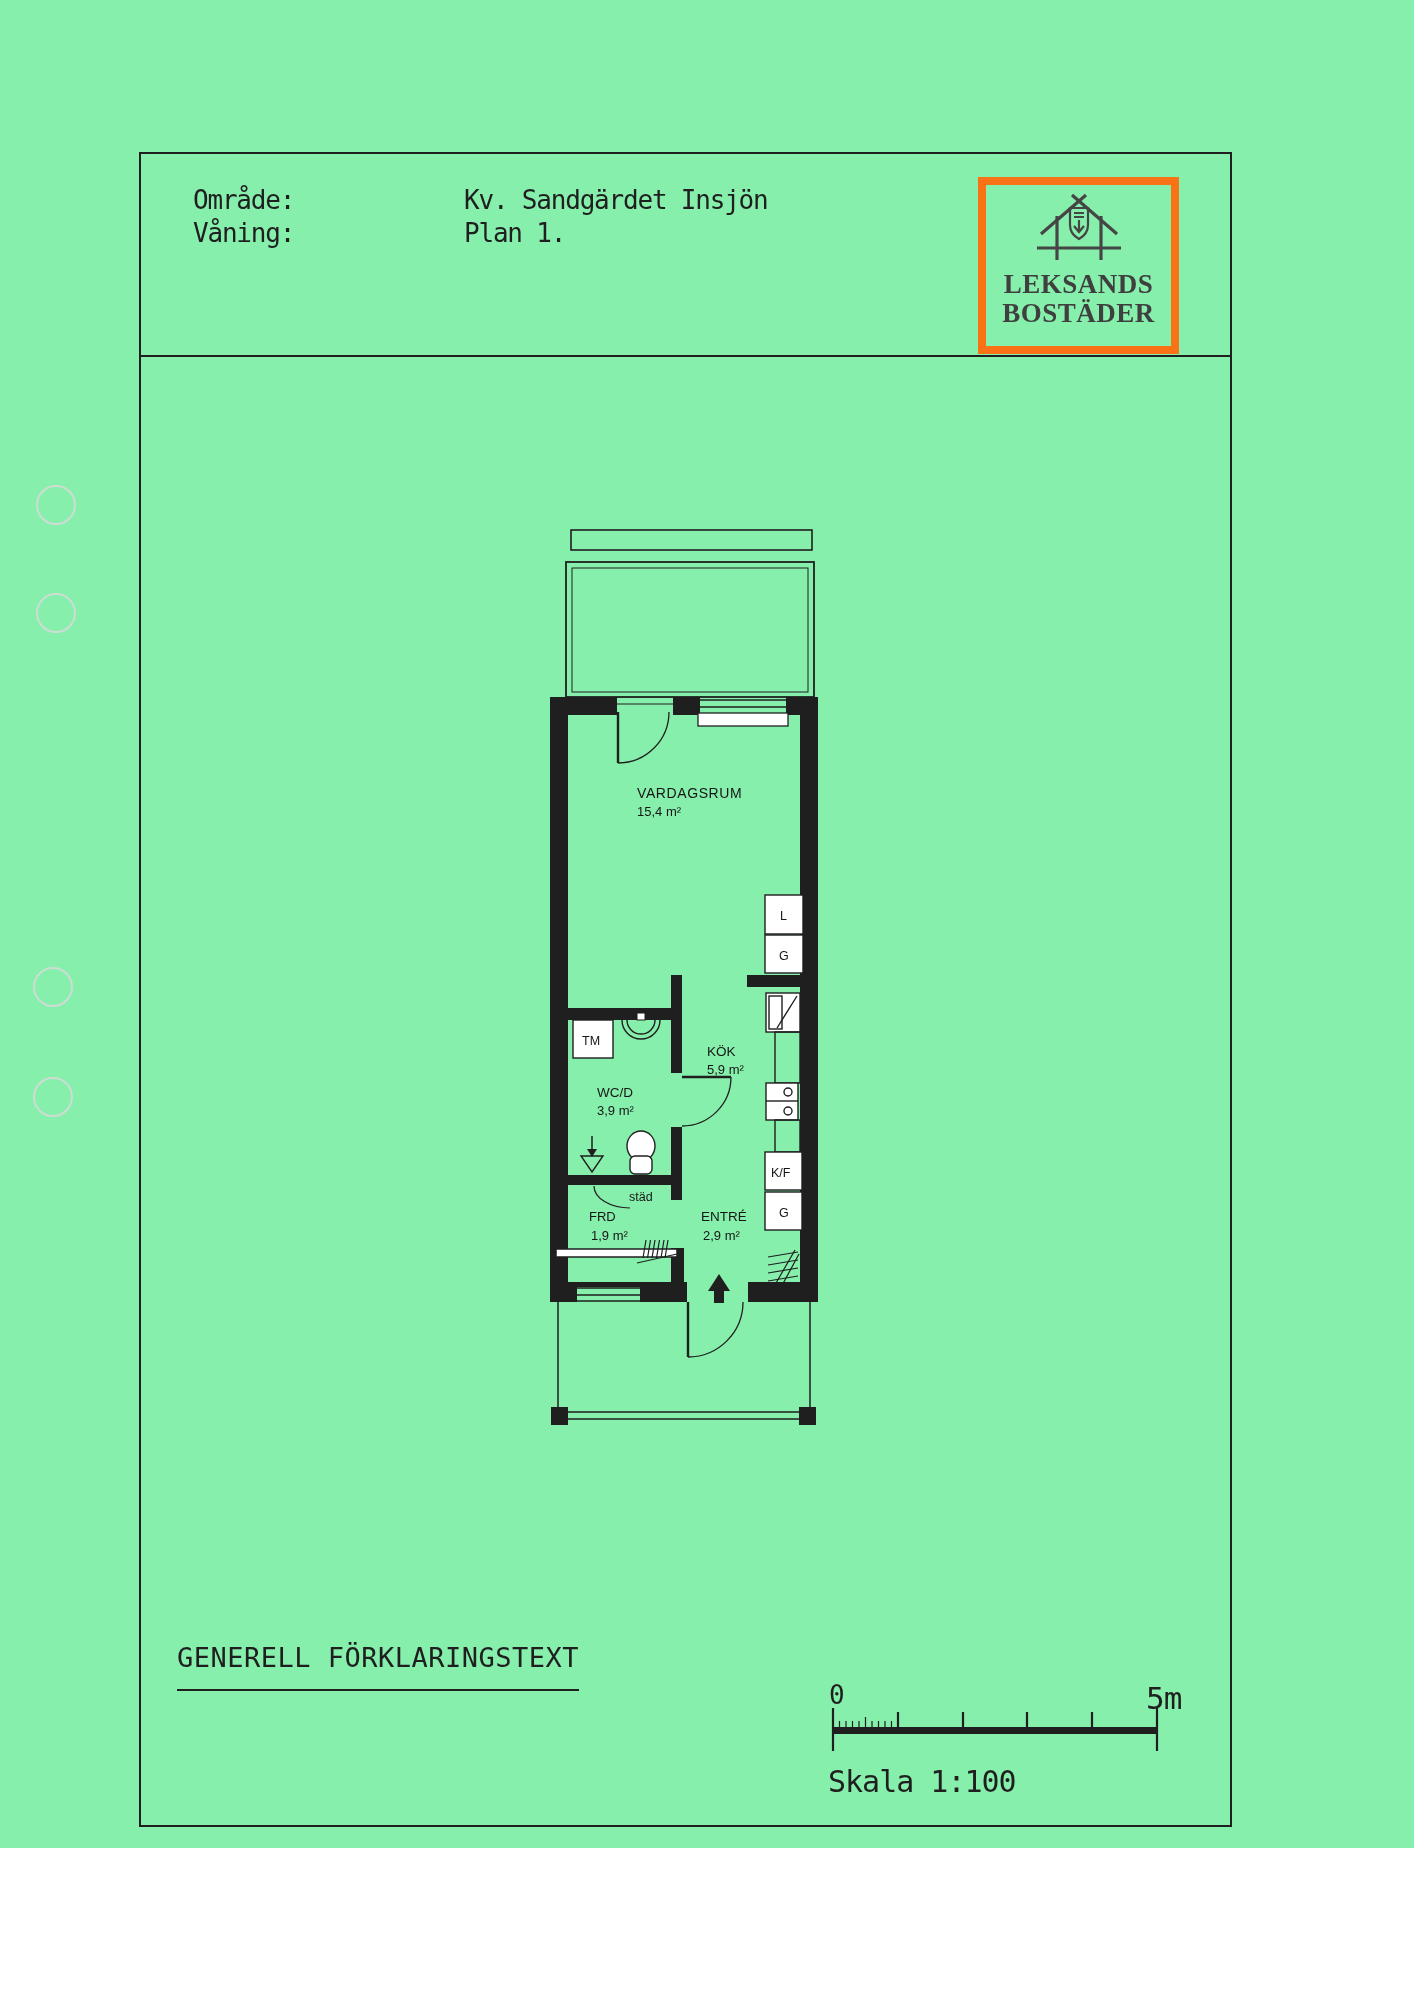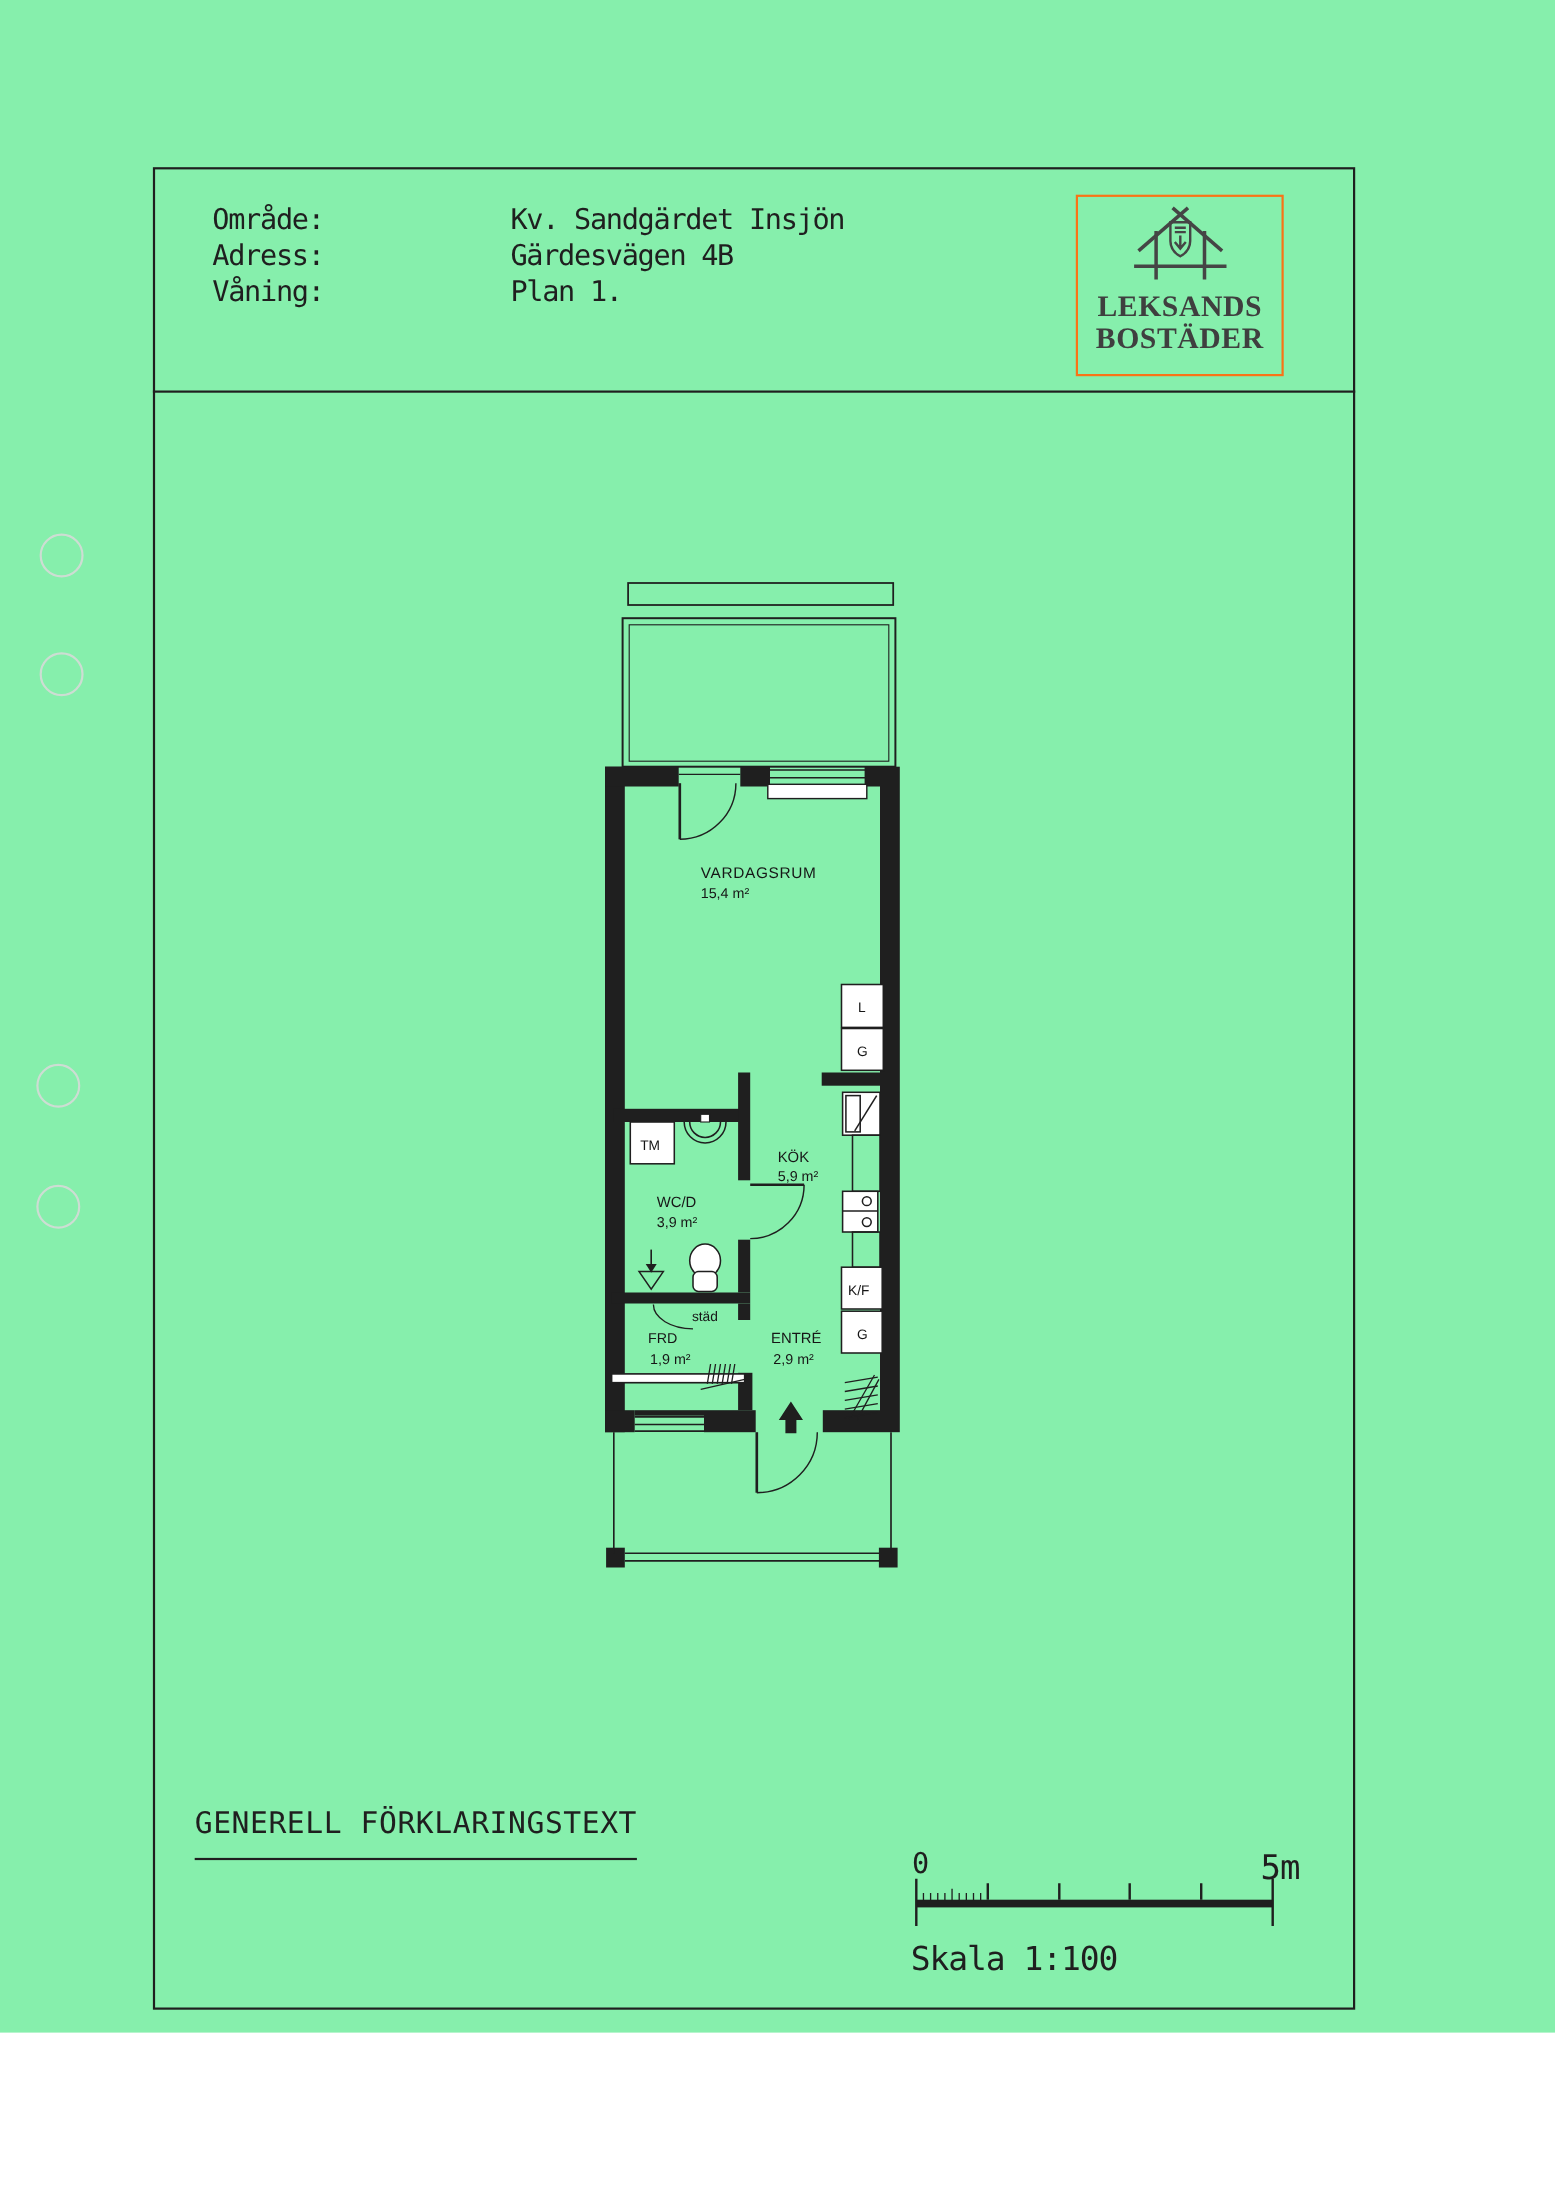--- a/index.html
+++ b/index.html
@@ -8,21 +8,21 @@
   .abs{position:absolute;}
   
   .doc-border{left:139px;top:152px;width:1089px;height:1671px;border:2px solid #1f1f1f;}
   .header-divider{left:139px;top:355px;width:1093px;height:0;border-top:2px solid #1f1f1f;}
   
   .header-block{left:193px;top:184px;font-size:26px;letter-spacing:-1.2px;line-height:33px;white-space:nowrap;}
   .hrow{height:33px;}
   .hlabel{display:inline-block;width:271px;}
   .hsup{font-size:15px;vertical-align:9px;}
   
-  .logo-box{left:978px;top:177px;width:185px;height:161px;border:2px solid #f97316;text-align:center;}
+  .logo-box{left:978px;top:177px;width:185px;height:161px;border:8px solid #f97316;text-align:center;}
   .logo-icon{margin-top:5px;}
   .logo-text{font-family:"Liberation Serif",serif;font-weight:600;color:#3f3f3f;
              font-size:27px;line-height:29px;letter-spacing:0.5px;}
   
   .hole{width:36px;height:36px;border:2px solid #d9d9d9;border-radius:50%;opacity:.85;}
   
   .legend{left:177px;top:1642px;font-size:26px;letter-spacing:-0.5px;}
   .legend-title{font-size:27px;letter-spacing:0.5px;display:inline-block;
                 border-bottom:2px solid #1f1f1f;padding-bottom:16px;}
   .legend-items{margin-top:5px;}
@@ -43,23 +43,20 @@
   <div class="abs hole" style="left:36px;top:593px;"></div>
   <div class="abs hole" style="left:33px;top:967px;"></div>
   <div class="abs hole" style="left:33px;top:1077px;"></div>
 
   <div class="abs doc-border"></div>
   <div class="abs header-divider"></div>
 
   <div class="abs header-block">
     <div class="hrow">
       <span class="hlabel">Område:</span><span>Kv. Sandgärdet Insjön</span>
-    </div>
-    <div class="hrow">
-      <span class="hlabel">Adress:</span><span>Gärdesvägen 4B</span>
     </div>
     <div class="hrow">
       <span class="hlabel">Våning:</span><span>Plan 1.</span>
     </div>
   </div>
 
   <div class="abs logo-box">
     <svg class="logo-icon" width="104" height="76" viewBox="0 0 104 76">
       <g fill="none" stroke="#454545" stroke-width="3.2">
         <path d="M14,44 L59,5"></path>

